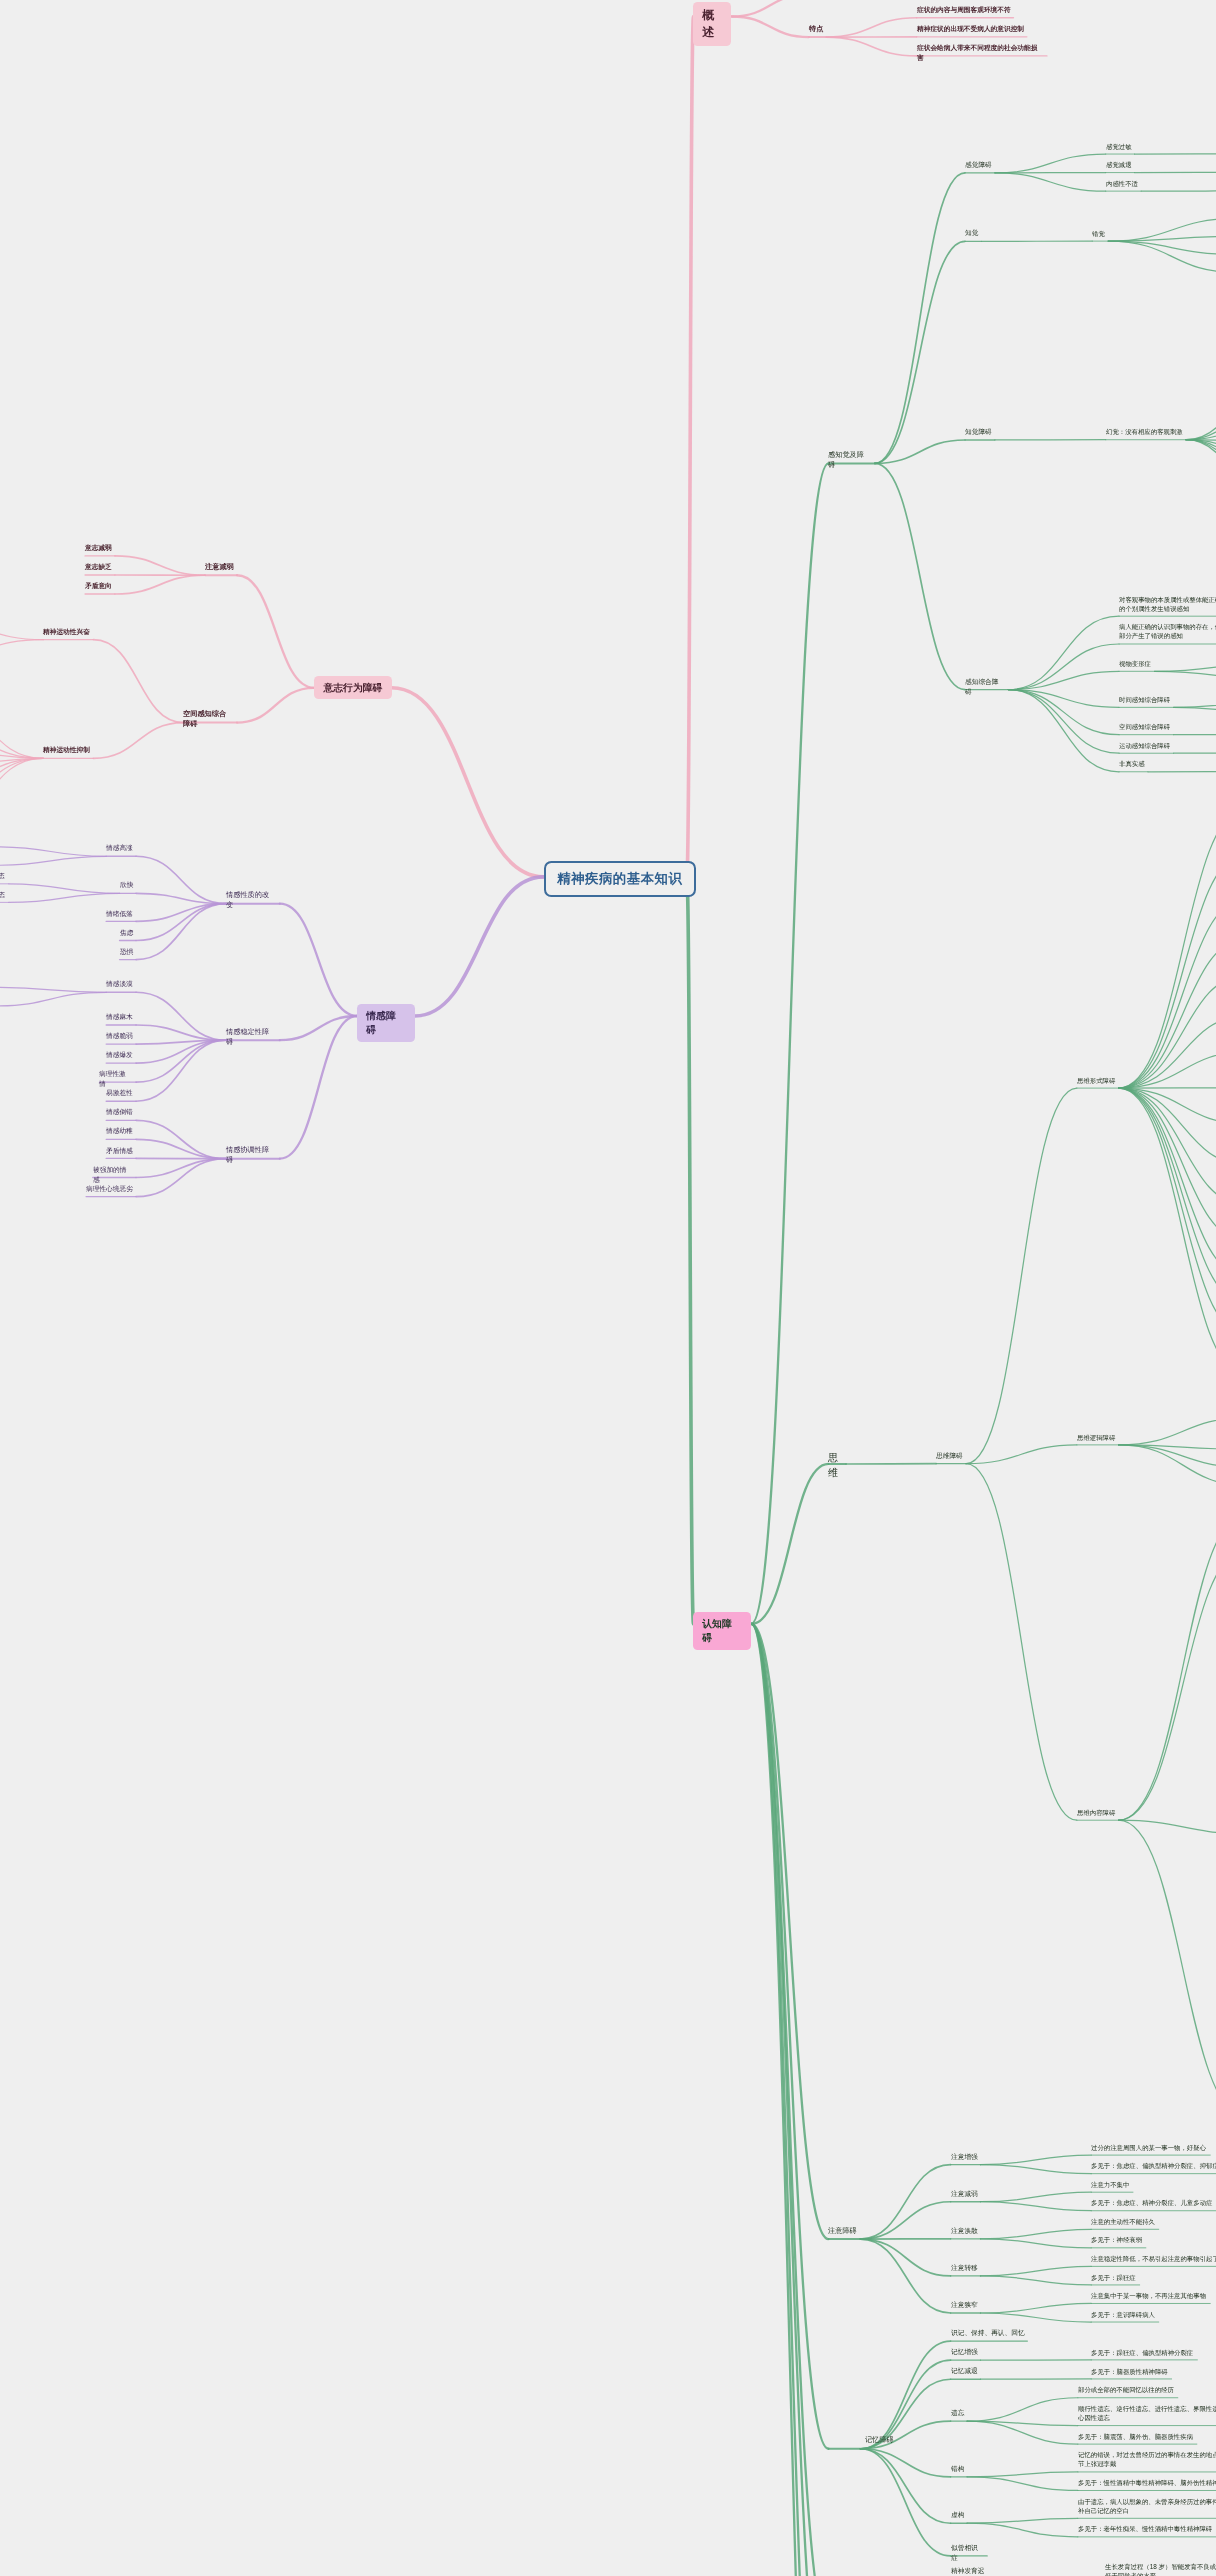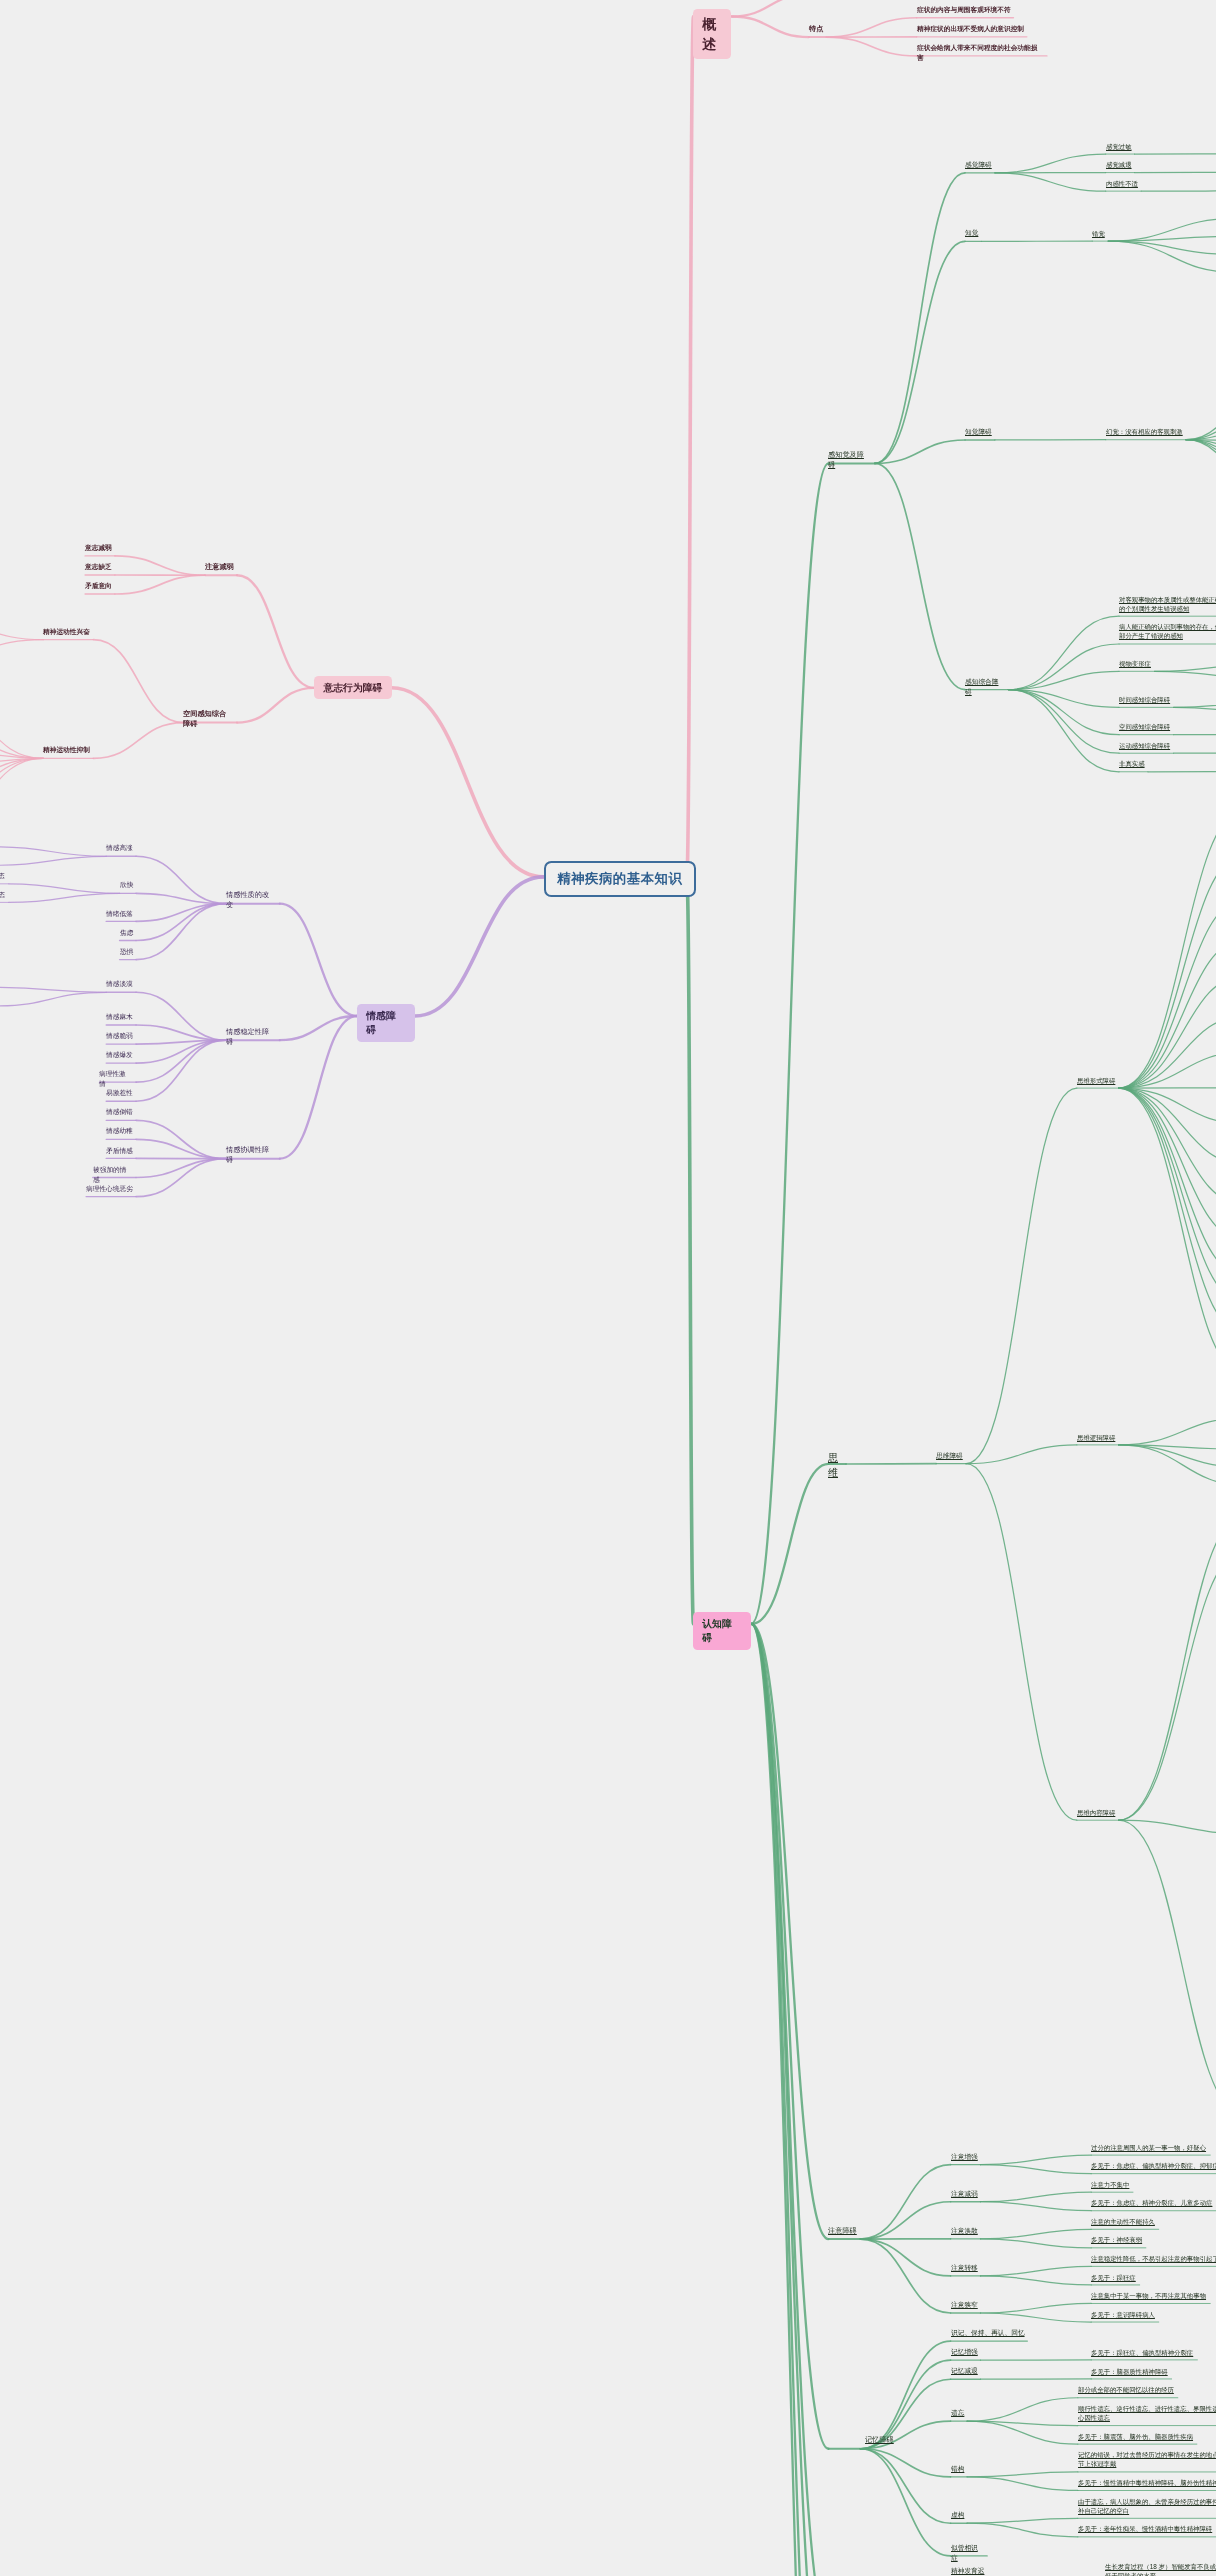--- a/index.html
+++ b/index.html
@@ -19,21 +19,21 @@
   
   .chip{font-size:9.8px;font-weight:bold;padding:4.6px 9.3px;border-radius:4.6px;color:#3a2430;}
   .chip.pink{background:#f6c9d4;color:#4a2230;}
   .chip.purple{background:#d6c2ea;color:#3a2a50;}
   .chip.green{background:#f9a8d4;color:#1e3a26;}
 
   
   .t{font-size:6.7px;color:#2d2d2d;}
   .pinkT{color:#4b2530;font-weight:bold;}
   .purpT{color:#39264f;}
-  .greenT{color:#20301f;text-decoration:underline;}
+  .greenT{color:#20301f;}
   .lvl2{font-size:7.2px;}
 </style>
 </head>
 <body>
 
 <div id="canvas">
   <svg class="links" id="links" viewBox="0 0 2362 5887" width="1217" height="3033">
       <path d="M1420,32 C1495,32 1495,-11.5 1570,-11.5" fill="none" stroke="#f0a8bc" stroke-width="4.5" stroke-linecap="round" opacity="0.85"></path>
       <path d="M1570,-11.5 L1604,-11.5" fill="none" stroke="#f0a8bc" stroke-width="3.9" stroke-linecap="round" opacity="0.85"></path>
       <path d="M1604,-11.5 C1691.5,-11.5 1691.5,-2.5 1779,-2.5" fill="none" stroke="#f0a8bc" stroke-width="3.2" stroke-linecap="round" opacity="0.85"></path>
@@ -624,21 +624,21 @@
       <path d="M439,2249 C351.5,2249 351.5,2248.5 264,2248.5" fill="none" stroke="#b794d6" stroke-width="3.2" stroke-linecap="round" opacity="0.85"></path>
       <path d="M264,2248.5 L206,2248.5" fill="none" stroke="#b794d6" stroke-width="2.6" stroke-linecap="round" opacity="0.85"></path>
       <path d="M439,2249 C351.5,2249 351.5,2285.5 264,2285.5" fill="none" stroke="#b794d6" stroke-width="3.2" stroke-linecap="round" opacity="0.85"></path>
       <path d="M264,2285.5 L180,2285.5" fill="none" stroke="#b794d6" stroke-width="2.6" stroke-linecap="round" opacity="0.85"></path>
       <path d="M439,2249 C351.5,2249 351.5,2322.5 264,2322.5" fill="none" stroke="#b794d6" stroke-width="3.2" stroke-linecap="round" opacity="0.85"></path>
       <path d="M264,2322.5 L167,2322.5" fill="none" stroke="#b794d6" stroke-width="2.6" stroke-linecap="round" opacity="0.85"></path>
       <path d="M1055,1702 C930,1702 930,1972 805,1972" fill="none" stroke="#b794d6" stroke-width="7" stroke-linecap="round" opacity="0.85"></path>
     </svg>
   <div id="nodes">
       <div class="node root" style="left: 544px; top: 861px;">精神疾病的基本知识</div>
-      <div class="node chip pink" style="font-size: 14px; max-width: 134px; left: 693px; top: 9px; width: 19.6px;">概述</div>
+      <div class="node chip pink" style="font-size: 12px; max-width: 134px; left: 693px; top: 2px; width: 19.6px;">概述</div>
       <div class="node t pinkT lvl2" style="font-size: 7.2px; max-width: 103px; left: 809px; top: 24px; width: 14.4px;">特点</div>
       <div class="node t pinkT" style="font-size: 6.7px; max-width: 129px; left: 917px; top: 4.9px; width: 94px;">症状的内容与周围客观环境不符</div>
       <div class="node t pinkT" style="font-size: 6.7px; max-width: 129px; left: 917px; top: 24px; width: 107px;">精神症状的出现不受病人的意识控制</div>
       <div class="node t pinkT" style="font-size: 6.7px; max-width: 129px; left: 917px; top: 43px; width: 127px;">症状会给病人带来不同程度的社会功能损害</div>
       <div class="node chip green" style="font-size: 9.8px; max-width: 134px; left: 693px; top: 1612px; width: 39px;">认知障碍</div>
       <div class="node t greenT lvl2" style="font-size: 7.2px; max-width: 103px; left: 828px; top: 450px; width: 43px;">感知觉及障碍</div>
       <div class="node t greenT" style="font-size: 6.7px; max-width: 129px; left: 965px; top: 160px; width: 27px;">感觉障碍</div>
       <div class="node t greenT" style="font-size: 6.4px; max-width: 155px; left: 1106px; top: 142px; width: 26px;">感觉过敏</div>
       <div class="node t greenT" style="font-size: 6.4px; max-width: 155px; left: 1106px; top: 160px; width: 26px;">感觉减退</div>
       <div class="node t greenT" style="font-size: 6.4px; max-width: 155px; left: 1106px; top: 179px; width: 32px;">内感性不适</div>

